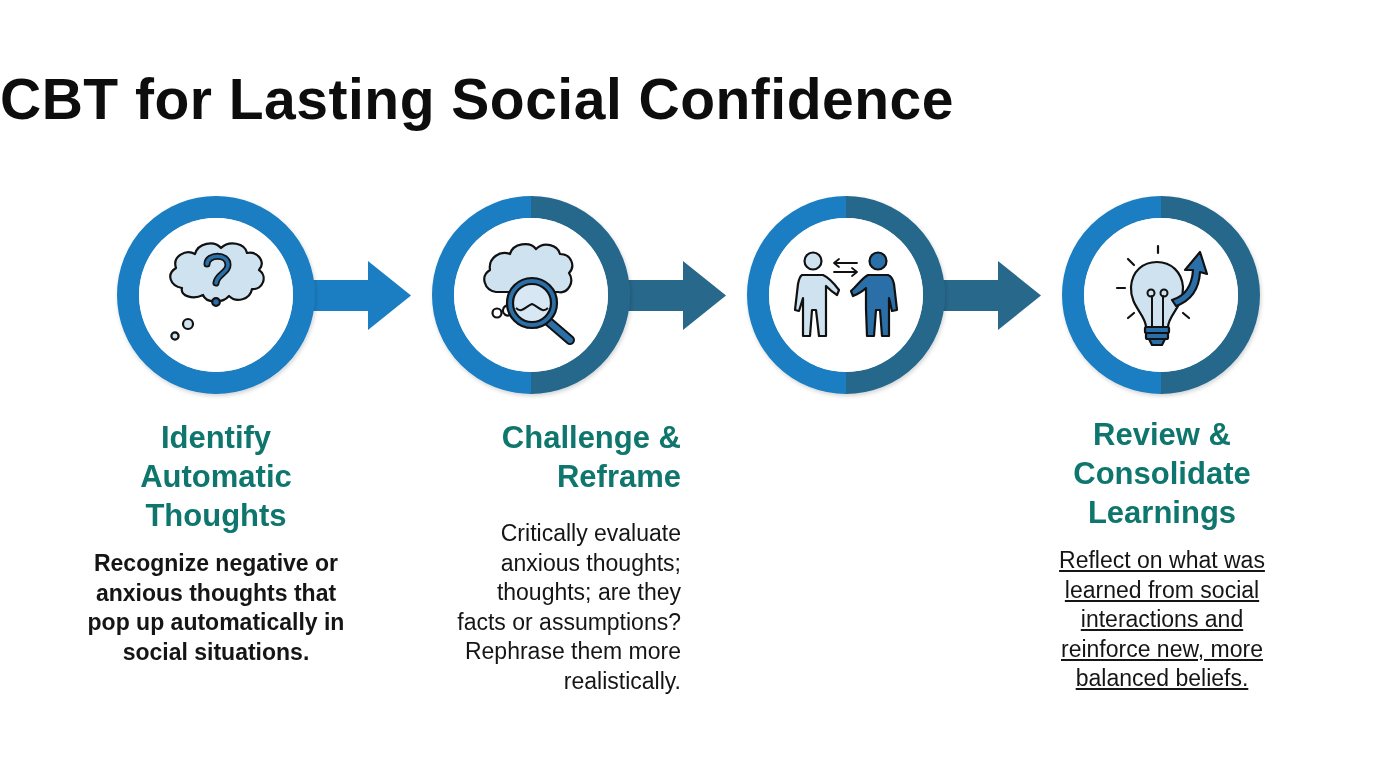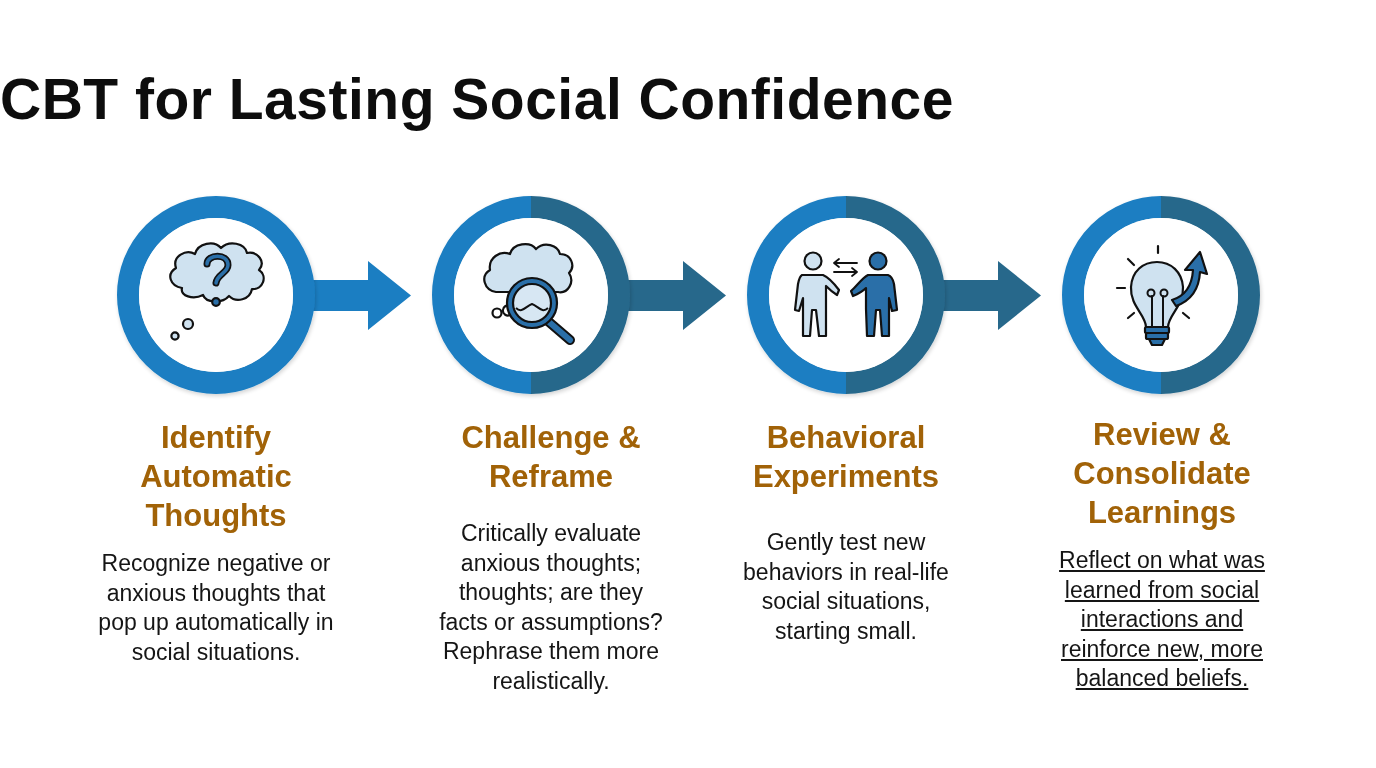--- a/index.html
+++ b/index.html
@@ -41,30 +41,30 @@
       top: 0;
     }
     .step-text {
       position: absolute;
       text-align: center;
     }
     .step-heading {
       font-size: 31px;
       font-weight: 700;
       line-height: 39px;
-      color: #a16207;
+      color: #0f766e;
       margin: 0;
       white-space: pre-line;
     }
     .step-body {
       font-size: 23px;
       font-weight: 400;
       line-height: 29.5px;
       color: #151515;
-      margin: 15px;
+      margin: 0;
       white-space: pre-line;
     }
   </style>
 </head>
 <body>
 
 <h1 class="title">CBT for Lasting Social Confidence</h1>
 
 <div class="flow">
   <svg class="graphic" width="1376" height="768" viewBox="0 0 1376 768" xmlns="http://www.w3.org/2000/svg">
@@ -201,45 +201,37 @@
       <path d="M1149 339 L1165 339 L1162 345 L1152 345 Z" fill="#2A6FA8"></path>
 
       <path d="M1172 300 C1185 296 1192 286 1193 270 L1185 270 L1200 252 L1207 274 L1200 272 C1199 290 1190 301 1176 306 Z" fill="#2A6FA8"></path>
     </g>
   </svg>
 
   <div class="step-text" style="left:66px; width:300px; top:418px;">
     <p class="step-heading">Identify
 Automatic
 Thoughts</p>
-    <p class="step-body" style="margin-top:14px;">Recognize negative or
+    <p class="step-body" style="margin-top:14px;font-weight:bold;">Recognize negative or
 anxious thoughts that
 pop up automatically in
 social situations.</p>
   </div>
 
-  <div class="step-text" style="left:401px; width:300px; top:418px;">
+  <div class="step-text" style="left:381px; width:300px; top:418px;text-align:right;">
     <p class="step-heading">Challenge &amp;
 Reframe</p>
     <p class="step-body" style="margin-top:23px;">Critically evaluate
 anxious thoughts;
 thoughts; are they
 facts or assumptions?
 Rephrase them more
 realistically.</p>
   </div>
 
-  <div class="step-text" style="left:696px; width:300px; top:418px;">
-    <p class="step-heading">Behavioral
-Experiments</p>
-    <p class="step-body" style="margin-top:32px;">Gently test new
-behaviors in real-life
-social situations,
-starting small.</p>
-  </div>
 
   <div class="step-text" style="left:1012px; width:300px; top:415px;">
     <p class="step-heading">Review &amp;
 Consolidate
 Learnings</p>
     <p class="step-body" style="margin-top:14px;text-decoration:underline;">Reflect on what was
 learned from social
 interactions and
 reinforce new, more
 balanced beliefs.</p>

